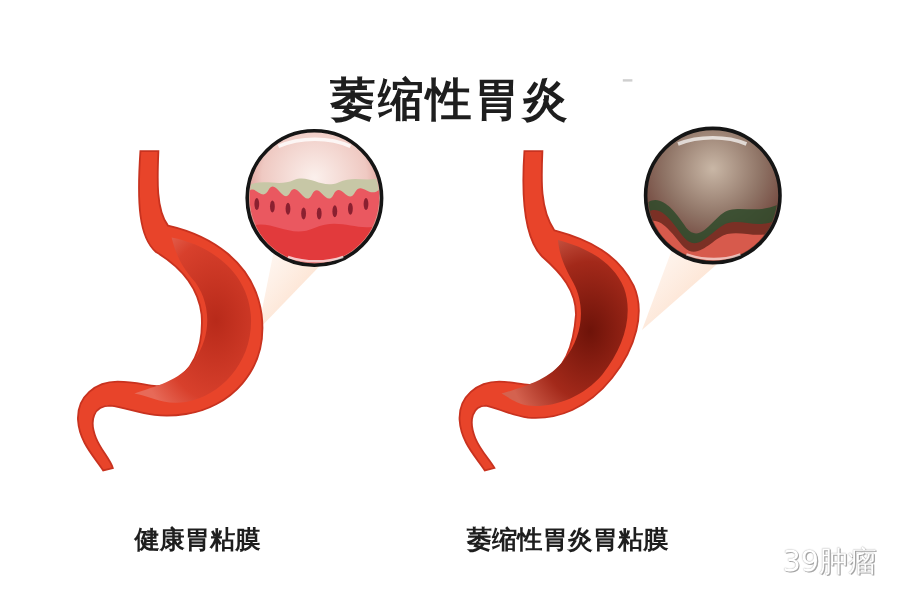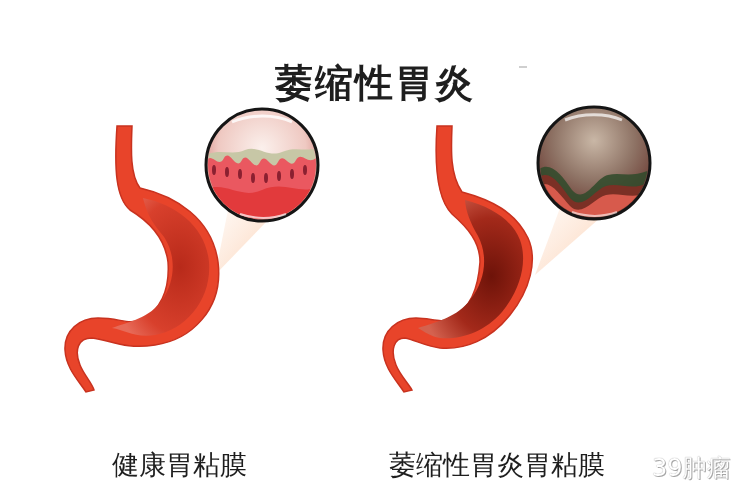--- a/index.html
+++ b/index.html
@@ -1,19 +1,19 @@
 <!DOCTYPE html>
 <html><head>
 <meta charset="utf-8">
 <style>
   html, body { margin: 0; padding: 0; }
   body { width: 750px; height: 500px; background: #ffffff; position: relative; overflow: hidden; font-family: "DejaVu Sans", sans-serif; }
   .title { position: absolute; left: 0; width: 750px; top: 30px; text-align: center; font-size: 38px; font-weight: bold; color: #1e1e1e; letter-spacing: 2px; margin-top: 28px; }
   .deco-dash { position: absolute; left: 519px; top: 66px; width: 8px; height: 2px; background: #cfcfcf; }
-  .label { position: absolute; top: 447px; font-size: 27px; color: #1e1e1e; font-weight: normal; }
+  .label { position: absolute; top: 436px; font-size: 21px; color: #1e1e1e; font-weight: bold; }
   .label.left { left: 112px; }
   .label.right { left: 389px; }
   .watermark { position: absolute; left: 652px; top: 452px; font-size: 24px; color: #ffffff; text-shadow: 0 0 1px #888, 1px 1px 0 #aaa; letter-spacing: 0px; }
   svg.art { position: absolute; left: 0; top: 0; }
 </style>
 </head>
 <body>
 
 <div class="title">萎缩性胃炎</div>
 <div class="deco-dash"></div>

